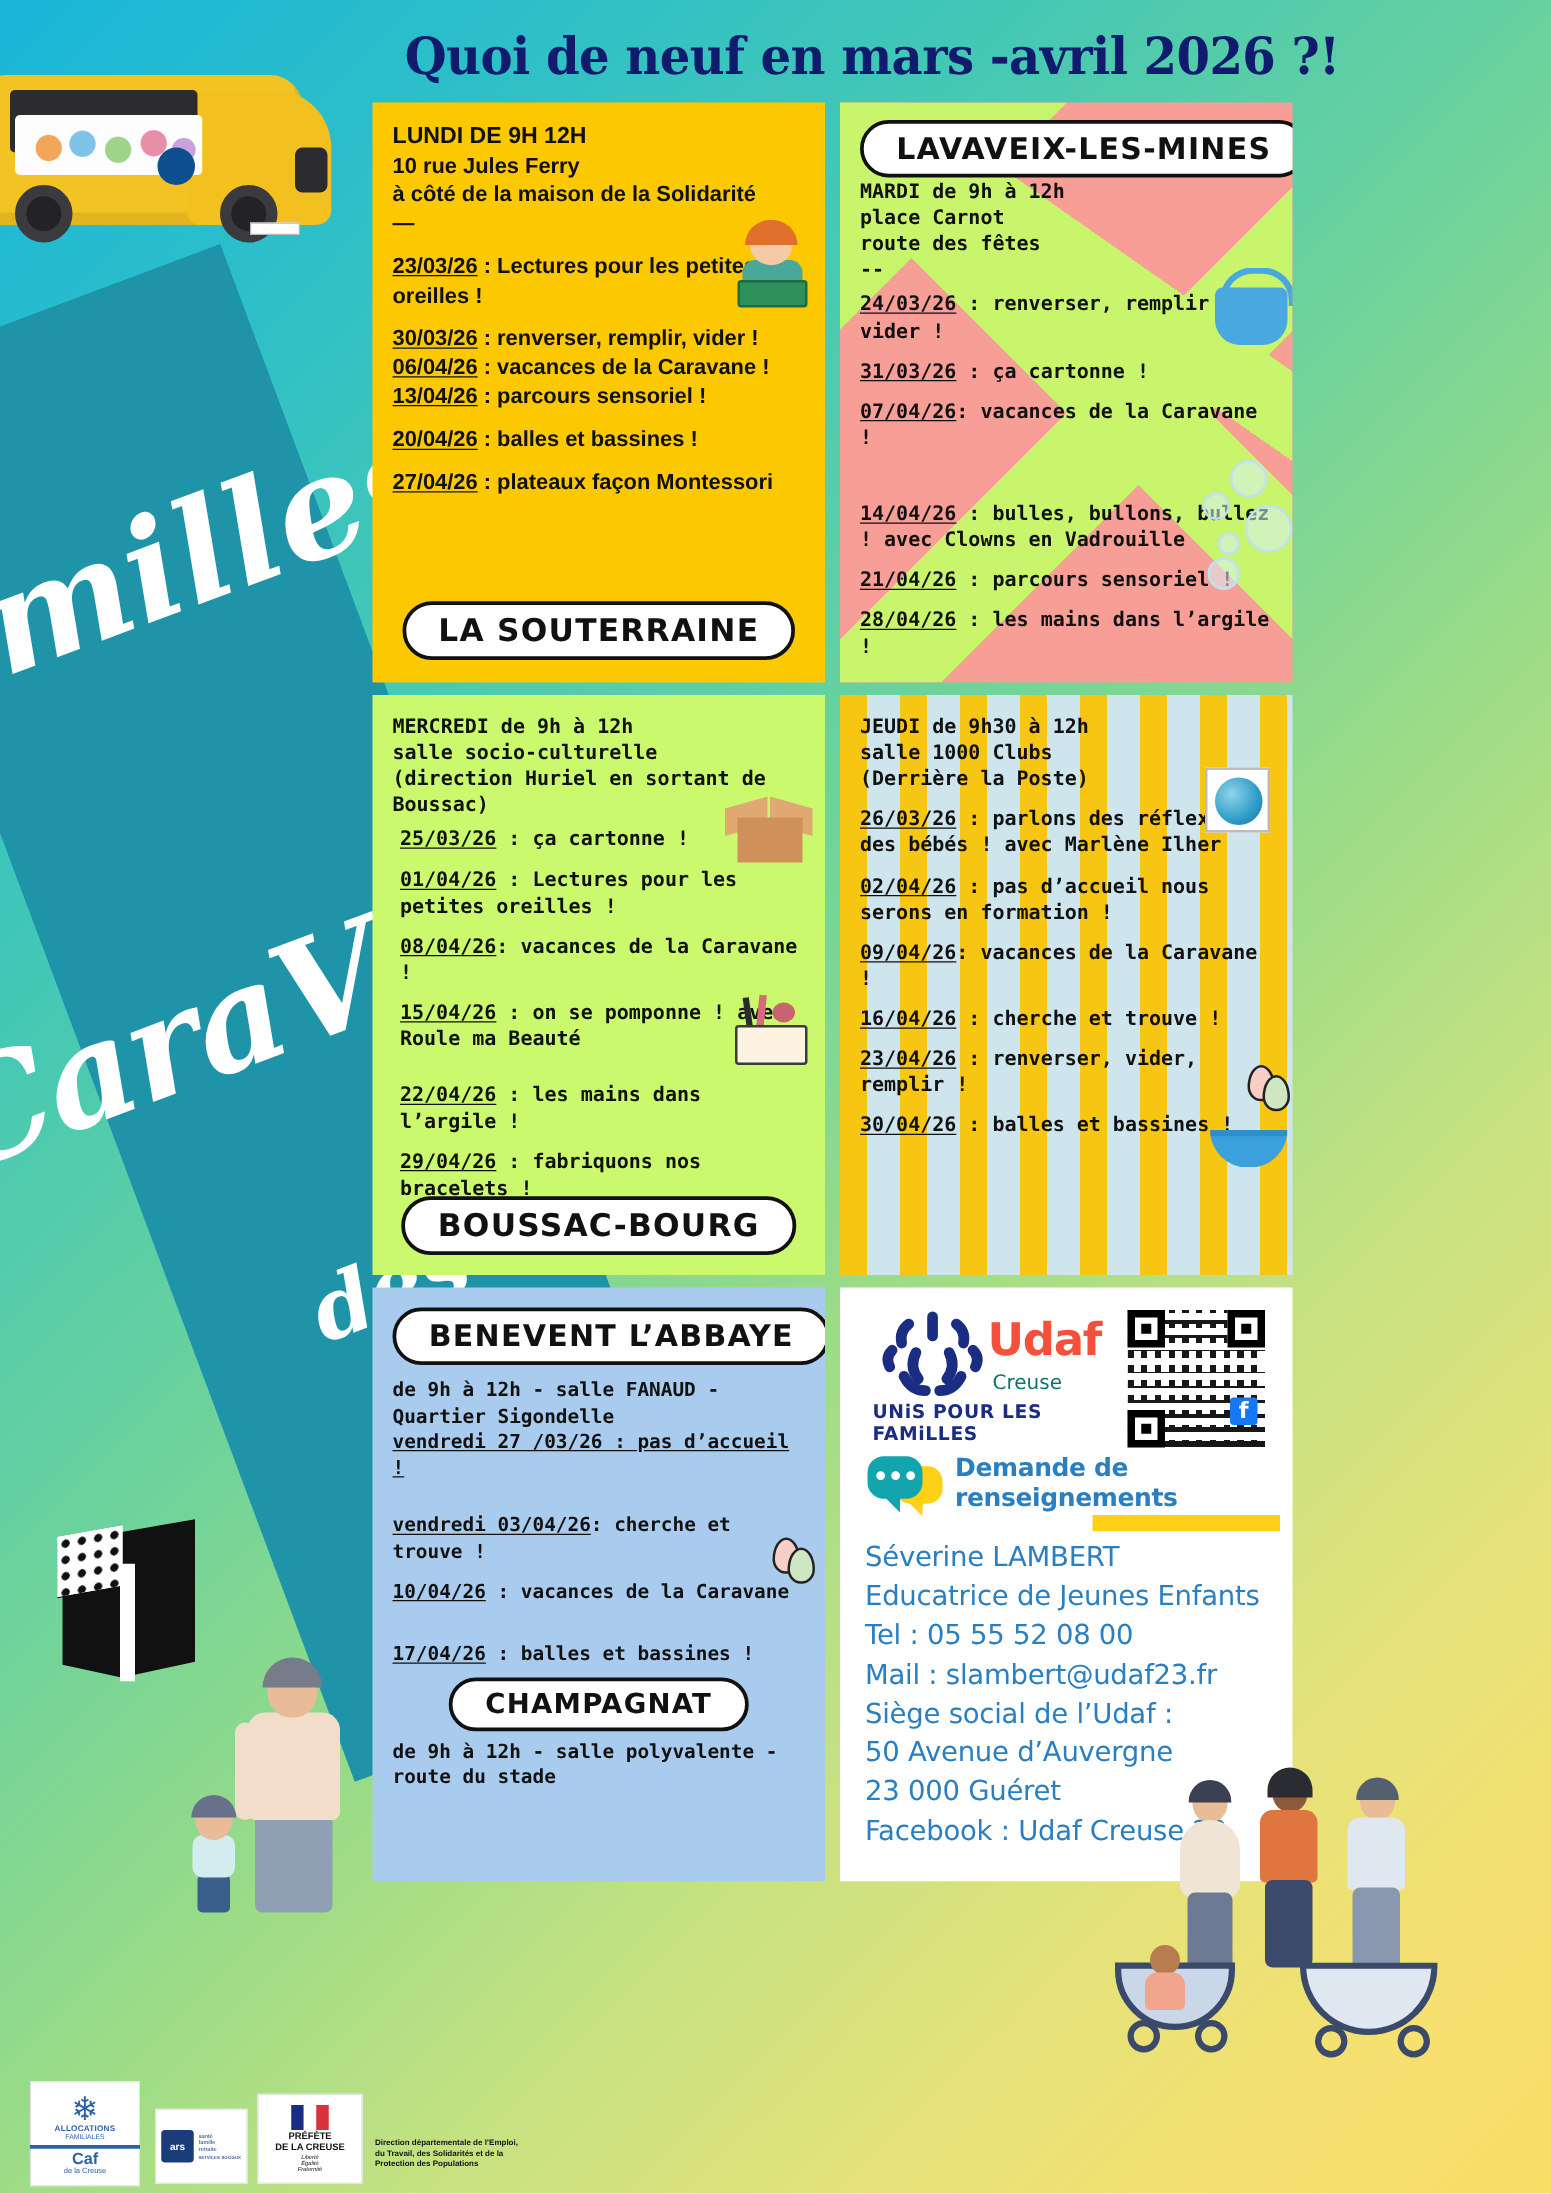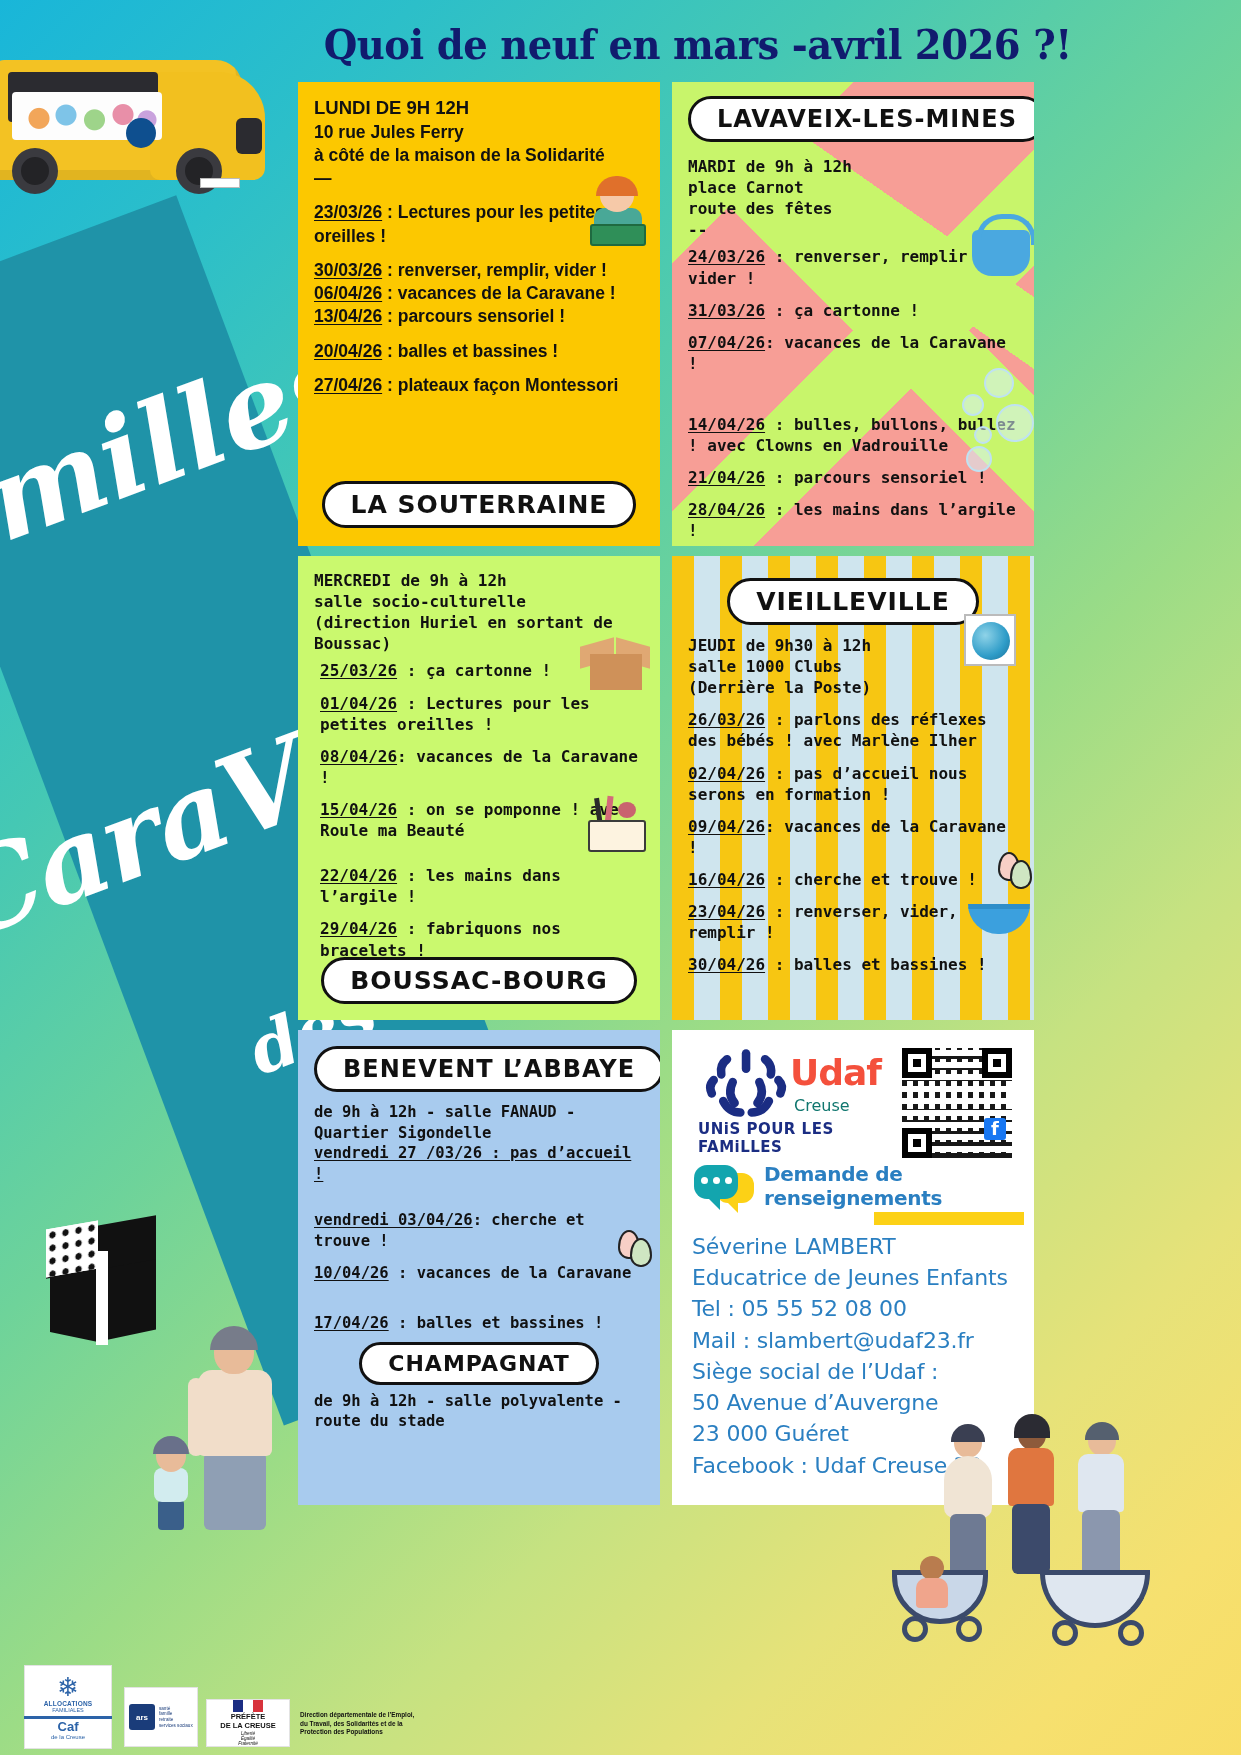--- a/index.html
+++ b/index.html
@@ -385,21 +385,21 @@
 
   .logo-ars{
     position:absolute; left:124px; bottom:8px; width:74px; height:60px;
     background:#fff; border:1px solid #e3e3e3; display:flex; align-items:center; gap:4px; padding:4px;
   }
   .ars-mark{ width:26px; height:26px; background:#1a3c7a; border-radius:3px; color:#fff;
              font-size:8px; display:flex; align-items:center; justify-content:center; font-weight:bold;}
   .ars-txt{ font-size:4.6px; color:#1a3c7a; line-height:1.25;}
 
   .logo-pref{
-    position:absolute; left:206px; bottom:8px; width:84px; height:48px;
+    position:absolute; left:206px; bottom:8px; width:84px; height:72px;
     background:#fff; border:1px solid #e3e3e3;
     display:flex; flex-direction:column; align-items:center; justify-content:center; gap:1px;
   }
   .tricolore{ width:30px; height:20px; display:flex; }
   .tricolore i{ flex:1; display:block;}
   .pref-t{ font-size:7.5px; font-weight:bold; color:#111; text-align:center; line-height:1.1;}
   .pref-m{ font-size:4.6px; color:#111; font-style:italic; text-align:center;}
 
   .logo-ddets{
     position:absolute; left:300px; bottom:18px; width:200px;
@@ -460,21 +460,21 @@
       <div class="gr-body"></div>
         <div class="gr-head"></div>
         <div class="gr-hair"></div>
         <div class="gr-book"></div>
     </div>
 
   </div>
 
   <div class="card" id="card-lavaveix">
     <div class="bgpat"></div>
-    <div class="pill-row" style="position:relative;z-index:3;margin-bottom:14px;">
+    <div class="pill-row" style="position:relative;z-index:3;">
       <span class="pill" style="font-size:24px">LAVAVEIX-LES-MINES</span>
     </div>
     <div class="card-text">
       <p class="ln">MARDI de 9h à 12h</p>
       <p class="ln">place Carnot</p>
       <p class="ln">route des fêtes</p>
       <p class="ln">--</p>
       <div class="gap-s"></div>
       <p class="ln"><u class="d">24/03/26</u><span> : </span><span>renverser, remplir vider !</span></p>
       <div class="gap"></div>
@@ -528,23 +528,20 @@
 
     <div class="sticker makeup" style="left:286px; top:238px;">
       <div class="s1"></div>
         <div class="s2"></div>
         <div class="s3"></div>
         <div class="box"></div>
     </div>
   </div>
 
   <div class="card" id="card-vieilleville">
-    <div class="pill-row" style="position:relative;z-index:3;margin:8px 0 10px 0;">
-      <span class="pill">VIEILLEVILLE</span>
-    </div>
     <div class="card-text">
       <p class="ln">JEUDI de 9h30 à 12h</p>
       <p class="ln">salle 1000 Clubs</p>
       <p class="ln">(Derrière la Poste)</p>
       <div class="gap"></div>
       <p class="ln"><u class="d">26/03/26</u><span> : </span><span>parlons des réflexes des bébés ! avec Marlène Ilher</span></p>
       <div class="gap"></div>
       <p class="ln"><u class="d">02/04/26</u><span> : </span><span>pas d’accueil nous serons en formation !</span></p>
       <div class="gap"></div>
       <p class="ln"><u class="d">09/04/26</u><span>:  </span><span>vacances de la Caravane !</span></p>

